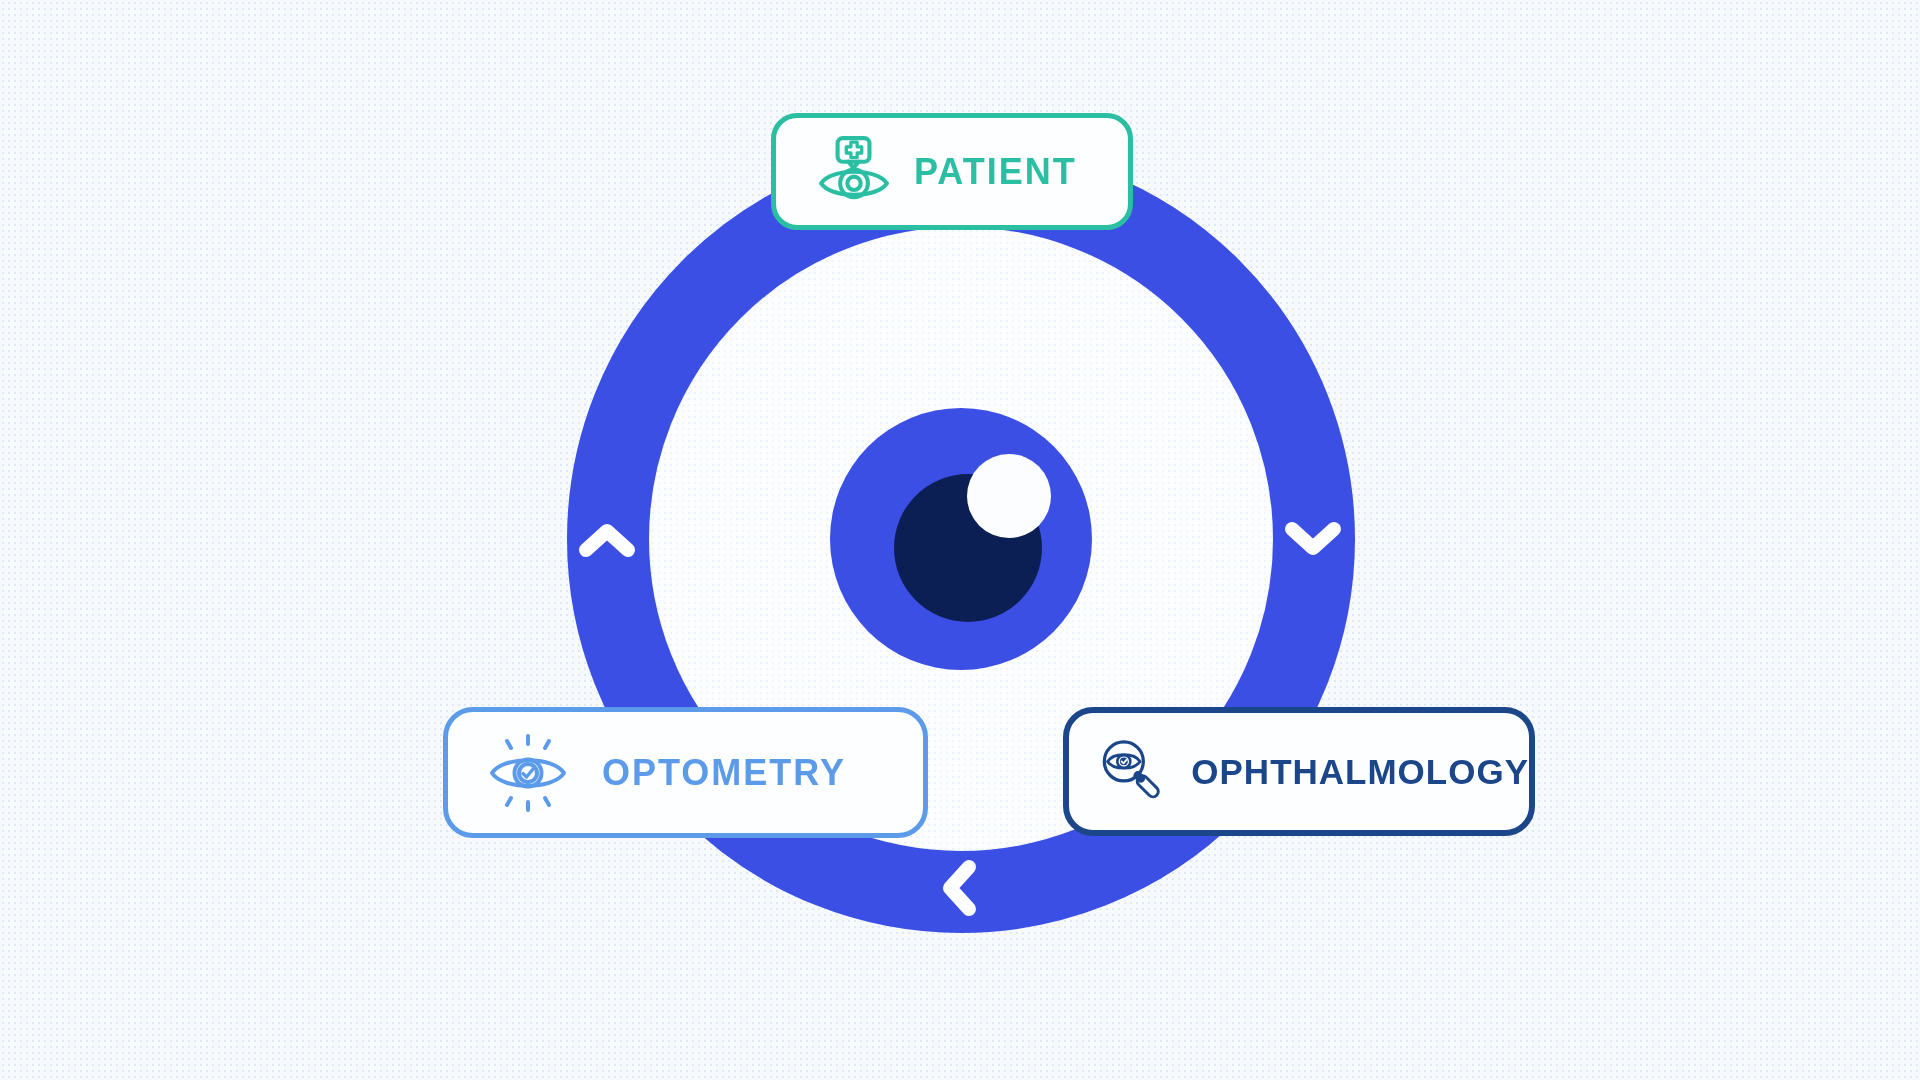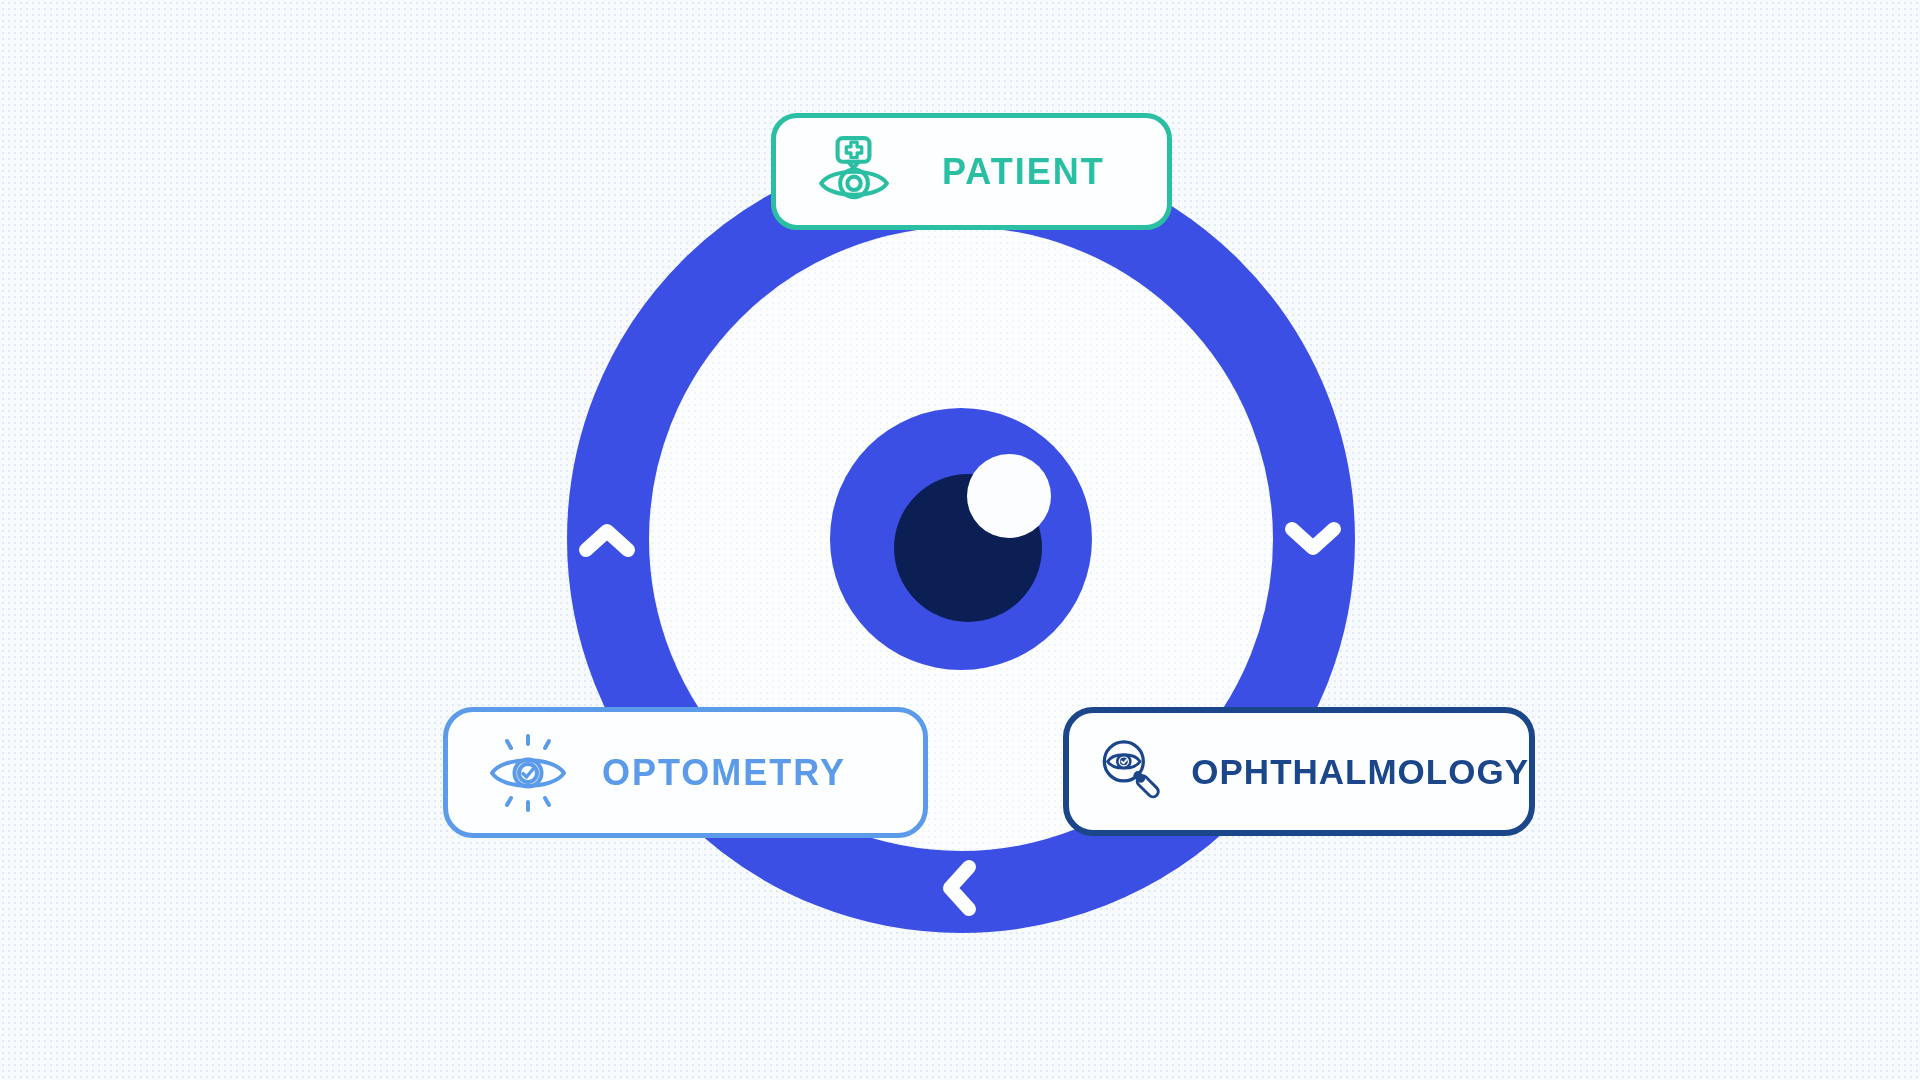--- a/index.html
+++ b/index.html
@@ -32,22 +32,22 @@
   .chev-left{left:938px;top:858px;}
   
   .badge{
     display:flex;align-items:center;background:#FDFEFF;box-sizing:border-box;
     border-radius:28px;
   }
   .badge .label{
     font-weight:700;white-space:nowrap;
   }
   .badge-patient{
-    left:771px;top:113px;width:401px;height:117px;
-    border:5px solid #2ABFA3;border-radius:26px;padding-left:40px;gap:52px;
+    left:771px;top:113px;width:362px;height:117px;
+    border:5px solid #2ABFA3;border-radius:26px;padding-left:40px;gap:24px;
   }
   .badge-patient .label{color:#2ABFA3;font-size:36px;letter-spacing:2px;}
   .badge-optometry{
     left:443px;top:707px;width:485px;height:131px;
     border:5px solid #5B9BEA;border-radius:30px;padding-left:40px;gap:34px;
   }
   .badge-optometry .label{color:#5B9BEA;font-size:36px;letter-spacing:2px;}
   .badge-ophthalmology{
     left:1063px;top:707px;width:472px;height:129px;
     border:6px solid #1C468A;border-radius:30px;padding-left:28px;gap:26px;justify-content:space-between;

